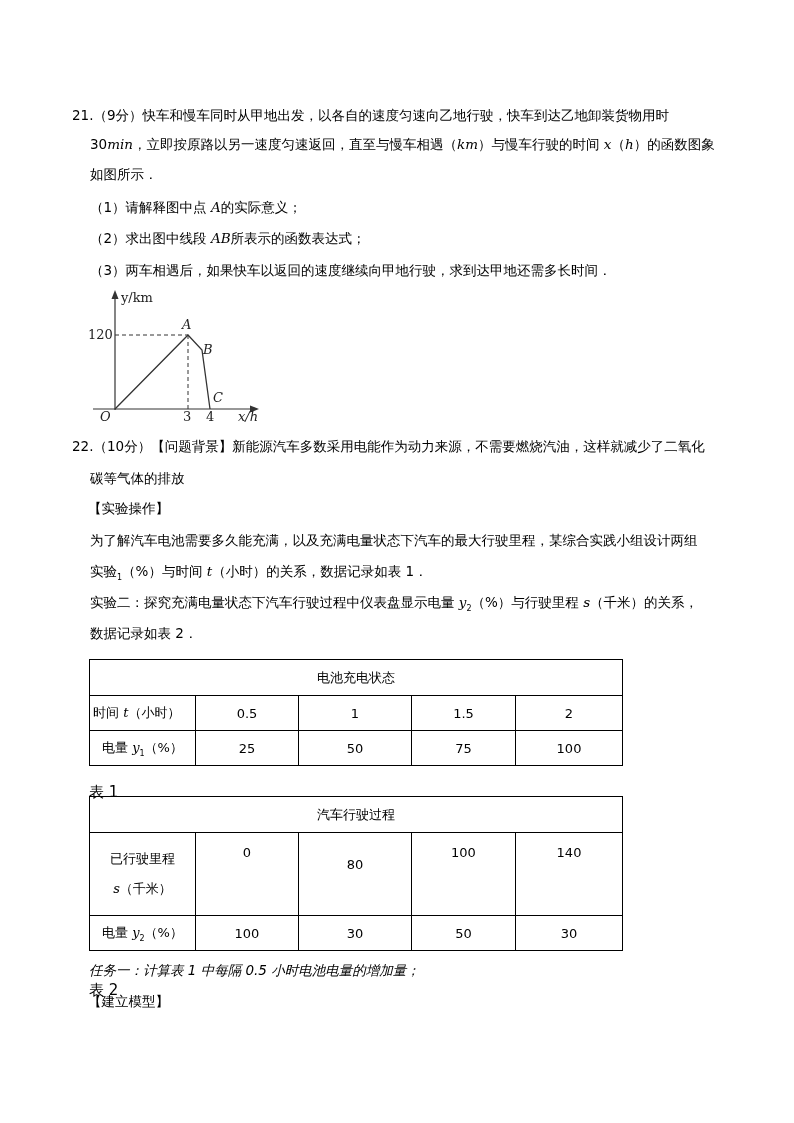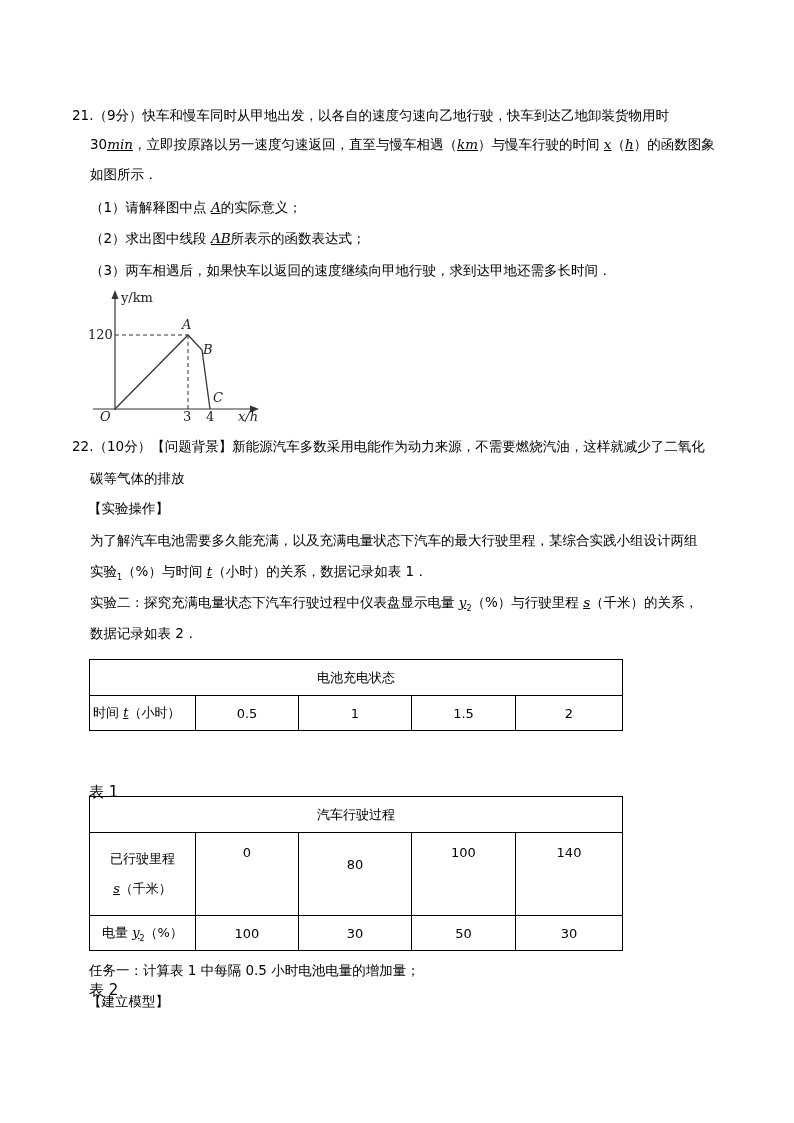--- a/index.html
+++ b/index.html
@@ -1,19 +1,19 @@
 <!DOCTYPE html>
 <html><head>
 <meta charset="utf-8">
 <style>
   html, body { margin: 0; padding: 0; background: #ffffff; }
   body { width: 794px; height: 1123px; position: relative; overflow: hidden;
          font-family: "DejaVu Sans", sans-serif; color: #000; font-size: 13px; }
   .line { position: absolute; white-space: nowrap; font-size: 13.5px; line-height: 18px; }
-  .it { font-style: italic; font-family: "DejaVu Serif", serif; text-decoration: underline; }
+  .it { font-style: italic; font-family: "DejaVu Serif", serif; }
   .graph { position: absolute; left: 85px; top: 288px; width: 190px; height: 135px; }
   table.t { position: absolute; border-collapse: collapse; table-layout: fixed; margin-top: 12px; }
   table.t td { border: 1px solid #000; text-align: center; vertical-align: middle;
                font-size: 13px; padding: 0; }
   .cap { position: absolute; font-size: 15px; margin-top: 24px; }
 </style>
 </head>
 <body>
 
 <div class="line" style="left:72px;top:106px;">21.（9分）快车和慢车同时从甲地出发，以各自的速度匀速向乙地行驶，快车到达乙地卸装货物用时</div>
@@ -78,20 +78,27 @@
       <tr style="height:36px;">
     <td colspan="5">电池充电状态</td>
   </tr>
   <tr style="height:35px;">
     <td style="text-align:left;padding-left:3px;"><span>时间 </span><span class="it">t</span><span>（小时）</span></td>
     <td>0.5</td>
     <td>1</td>
     <td>1.5</td>
     <td>2</td>
   </tr>
+  <tr style="height:35px;">
+    <td><span>电量 </span><span class="it">y</span><sub style="font-size:8px;">1</sub><span>（%）</span></td>
+    <td>25</td>
+    <td>50</td>
+    <td>75</td>
+    <td>100</td>
+  </tr>
 </tbody>
   </table>
 <div class="cap" style="left:89px;top:759px;">表 1</div>
 
 <table class="t" style="left:89px;top:784px;width:533px;">
   <colgroup>
       <col style="width:106px">
       <col style="width:103px">
       <col style="width:113px">
       <col style="width:104px">
@@ -115,14 +122,14 @@
     <td><span>电量 </span><span class="it">y</span><sub style="font-size:8px;">2</sub><span>（%）</span></td>
     <td>100</td>
     <td>30</td>
     <td>50</td>
     <td>30</td>
   </tr>
 </tbody>
   </table>
 <div class="cap" style="left:89px;top:957px;">表 2</div>
 
-<div class="line" style="left:89px;top:961px;">任务一：计算表 1 中每隔 0.5 小时电池电量的增加量；</div>
+<div class="line" style="left:89px;top:961px;font-style:italic;">任务一：计算表 1 中每隔 0.5 小时电池电量的增加量；</div>
 <div class="line" style="left:88px;top:992px;">【建立模型】</div>
 
 </body></html>

